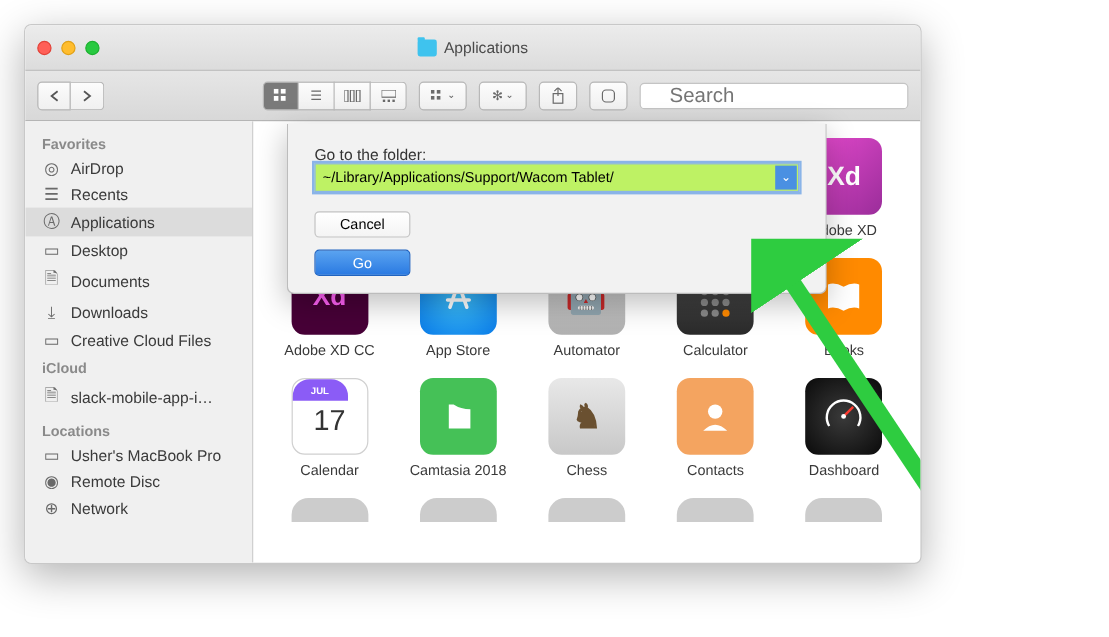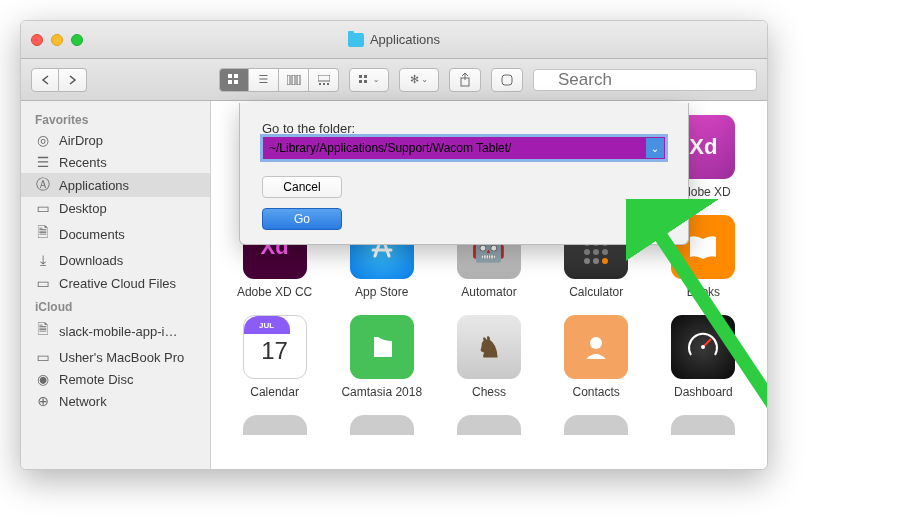--- a/index.html
+++ b/index.html
@@ -125,21 +125,21 @@
       z-index: 10;
     }
     .sheet-label { font-size: 13px; color: #333; margin-bottom: 0; }
     .sheet-input-wrap { position: relative; }
     .sheet-input {
       width: 100%; height: 24px;
       border: 1px solid #8ab4e8;
       outline: 2px solid #8ab4e8;
       border-radius: 0;
       padding: 0 22px 0 6px; font-size: 12px;
-      background: #a21caf;
+      background: #bef264;
     }
     .sheet-caret {
       position: absolute; right: 2px; top: 2px;
       width: 18px; height: 20px;
       background: #4a90e2; color: #fff;
       display: flex; align-items: center; justify-content: center;
       font-size: 10px;
     }
     .sheet-buttons { display: flex; justify-content: flex-end; gap: 10px; margin-top: 16px; flex-direction: column; }
     .sheet-btn {
@@ -301,20 +301,21 @@
           <span class="sb-ico">▭</span>
           <span>Creative Cloud Files</span>
         </div>
 
       <div class="sb-section-title">iCloud</div>
       <div class="sb-item">
           <span class="sb-ico">🗎</span>
           <span>slack-mobile-app-i…</span>
         </div>
 
+      <div class="sb-section-title">Locations</div>
       <div class="sb-item">
           <span class="sb-ico">▭</span>
           <span>Usher's MacBook Pro</span>
         </div>
       <div class="sb-item">
           <span class="sb-ico">◉</span>
           <span>Remote Disc</span>
         </div>
       <div class="sb-item">
           <span class="sb-ico">⊕</span>

